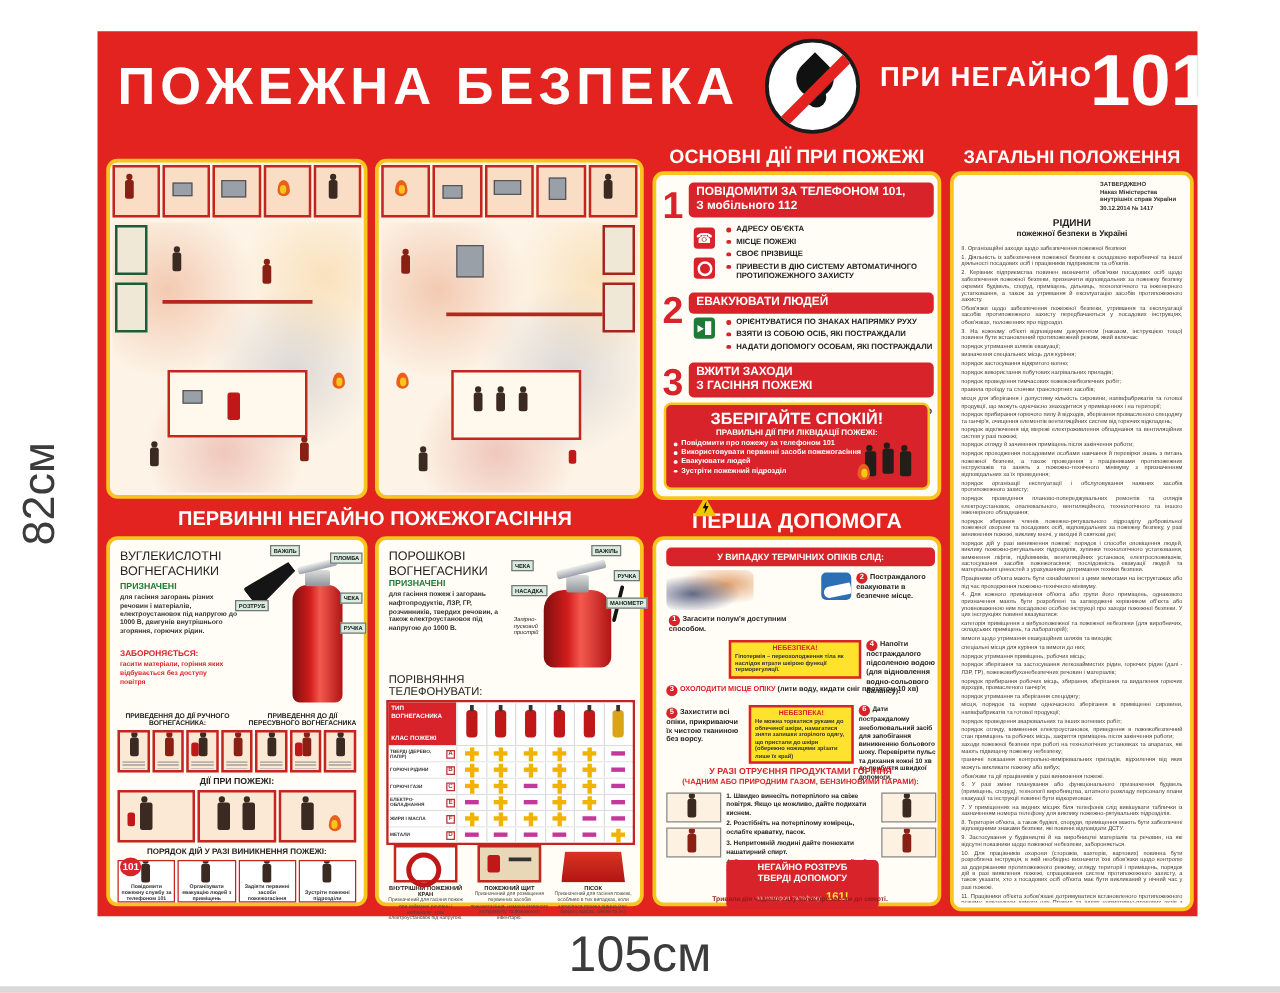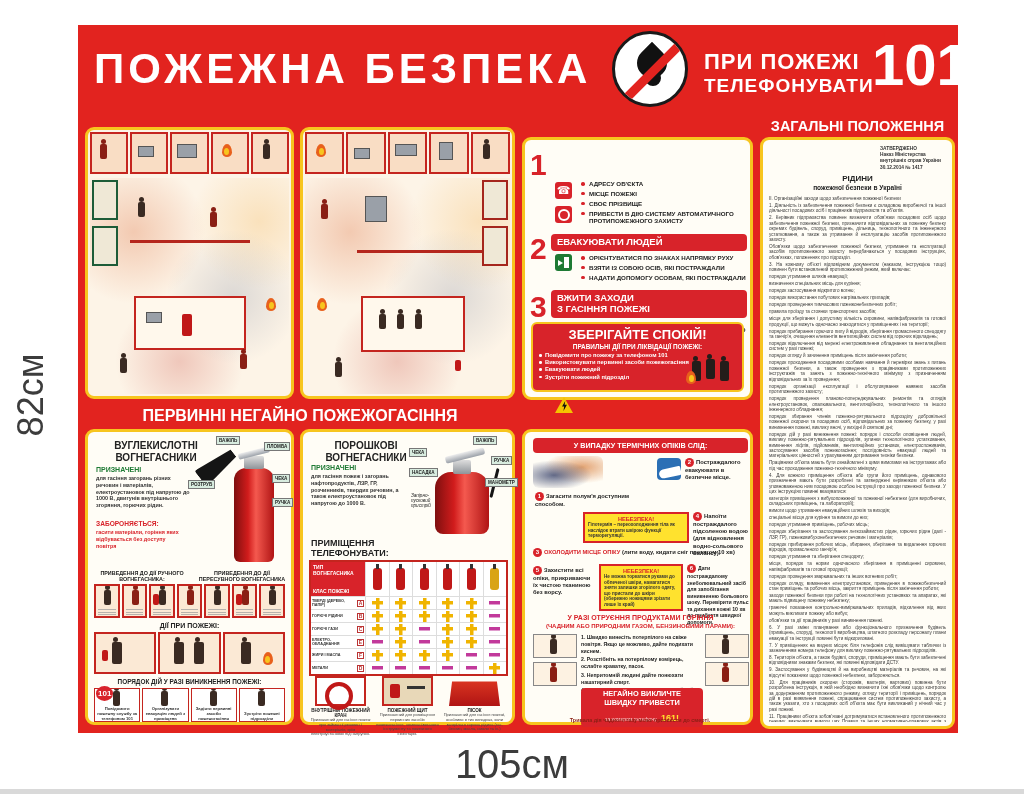--- a/index.html
+++ b/index.html
@@ -98,21 +98,21 @@
   .calm-s{font-size:6.4px;font-weight:bold;text-align:center;margin:1px 0 2px;}
   .calm-b{position:relative;padding-left:6px;font-size:5.8px;font-weight:bold;line-height:1.25;width:150px;}
   .calm-b::before{content:"";position:absolute;left:0;top:2px;width:2.5px;height:2.5px;
     border-radius:50%;background:#fff;}
   .ff{position:absolute;right:4px;bottom:3px;width:52px;height:34px;}
   .ff .person{position:absolute;width:9px;height:20px;background:#241d1a;}
   .ff .person::before{background:#241d1a;}
   .ff .flame{position:absolute;}
 
   
-  .ex-title{position:absolute;font-size:10px;font-weight:bold;color:#222;line-height:1.15;text-align:center;}
+  .ex-title{position:absolute;font-size:10px;font-weight:normal;color:#222;line-height:1.15;}
   .green-lab{position:absolute;font-size:7px;font-weight:bold;color:#1e7a34;}
   .red-lab{position:absolute;font-size:6.6px;font-weight:bold;color:#d8232a;}
   .small-txt{position:absolute;font-size:5.4px;font-weight:bold;color:#333;line-height:1.25;}
   .small-red{position:absolute;font-size:5.4px;font-weight:bold;color:#d8232a;line-height:1.25;}
   .draw{position:absolute;}
   .cyl{position:absolute;background:linear-gradient(90deg,#7e0f0f,#d11c1c 35%,#f4594f 55%,#b01414);
     border-radius:12px 12px 6px 6px;}
   .valve{position:absolute;background:linear-gradient(#ddd,#8f9499);border-radius:2px;}
   .lever{position:absolute;background:linear-gradient(#eee,#9aa0a8);border-radius:2px;transform:rotate(-14deg);}
   .cone{position:absolute;background:#151515;clip-path:polygon(0 0,100% 28%,100% 72%,0 100%);
@@ -218,27 +218,28 @@
 
   <div class="poster">
 
     <div class="title">ПОЖЕЖНА БЕЗПЕКА</div>
     <div class="no-fire">
       <div class="flame-big"></div>
       <div class="flame-big2"></div>
       <div class="slash"></div>
     </div>
     <div class="call">
-      <div class="call-l1">ПРИ ПОЖЕЖІ</div>
-      <div class="call-l2">ТЕЛЕФОНУВАТИ</div>
+      <div class="call-l1">ПРИ НЕГАЙНО</div>
     </div>
     <div class="call-num">101</div>
 
+    <div class="sec-h" style="left:444px;top:92px;width:231px;font-size:15.5px;">ОСНОВНІ ДІЇ ПРИ ПОЖЕЖІ</div>
     <div class="sec-h" style="left:682px;top:93px;width:195px;font-size:14.5px;">ЗАГАЛЬНІ ПОЛОЖЕННЯ</div>
     <div class="sec-h" style="left:7px;top:382px;width:430px;font-size:16px;">ПЕРВИННІ НЕГАЙНО ПОЖЕЖОГАСІННЯ</div>
+    <div class="sec-h" style="left:444px;top:382px;width:231px;font-size:17px;">ПЕРША ДОПОМОГА</div>
 
     <div class="comic" style="left:7px;top:102px;width:209px;height:272px;">
       <div class="comic-strip">
         <div class="pict">
             <div class="person red" style="position:absolute;left:8px;top:10px;"></div>
           </div>
         <div class="pict">
             <div class="greybox" style="position:absolute;left:6px;top:12px;"></div>
           </div>
         <div class="pict">
@@ -297,20 +298,24 @@
         <div class="pict-green" style="right:2px;top:2px;border-color:#a5261d;"></div>
         <div class="pict-green" style="right:2px;top:48px;border-color:#a5261d;"></div>
         <div class="person" style="position:absolute;left:30px;top:184px;"></div>
         <div class="ext-sm" style="position:absolute;left:150px;top:182px;"></div>
         <div class="flame" style="position:absolute;left:12px;top:120px;"></div>
       </div>
     </div>
 
     <div class="panel" style="left:444px;top:112px;width:231px;height:263px;">
       <div class="step-num" style="left:5px;top:8px;">1</div>
+      <div class="step-bar" style="left:26px;top:6px;width:196px;">
+        <div>ПОВІДОМИТИ ЗА ТЕЛЕФОНОМ 101,</div>
+        <div>З мобільного 112</div>
+      </div>
       <div class="icon ic-sq phone-ic" style="left:30px;top:42px;">
           <span>☎</span>
         </div>
       <div class="icon ic-sq alarm-ic" style="left:30px;top:66px;"></div>
       <div class="blts" style="left:56px;top:40px;width:166px;">
           <div class="blt"><span>АДРЕСУ ОБ'ЄКТА</span></div>
           <div class="blt"><span>МІСЦЕ ПОЖЕЖІ</span></div>
           <div class="blt"><span>СВОЄ ПРІЗВИЩЕ</span></div>
           <div class="blt"><span>ПРИВЕСТИ В ДІЮ СИСТЕМУ АВТОМАТИЧНОГО ПРОТИПОЖЕЖНОГО ЗАХИСТУ</span></div>
         </div>
@@ -460,21 +465,21 @@
         <div class="lever" style="left:36px;top:18px;width:40px;height:7px;"></div>
         <div class="hose" style="left:84px;top:34px;height:30px;transform:rotate(14deg);"></div>
         <div class="callout" style="left:64px;top:2px;">ВАЖІЛЬ</div>
         <div class="callout" style="left:0px;top:14px;">ЧЕКА</div>
         <div class="callout" style="left:0px;top:34px;">НАСАДКА</div>
         <div class="callout" style="left:82px;top:22px;">РУЧКА</div>
         <div class="callout" style="left:76px;top:44px;">МАНОМЕТР</div>
         <div class="callout note" style="left:0px;top:58px;width:26px;">Запірно-пусковий пристрій</div>
       </div>
 
-      <div class="ex-title" style="left:8px;top:106px;font-size:9px;">ПРИМІЩЕННЯ</div>
+      <div class="ex-title" style="left:8px;top:106px;font-size:9px;">ПОРІВНЯННЯ</div>
       <div class="ex-title" style="left:8px;top:116px;font-size:9px;">ТЕЛЕФОНУВАТИ:</div>
 
       <div class="cmp" style="left:6px;top:128px;width:199px;">
         <div class="cmp-headrow">
           <div class="cmp-typ">
             <span>ТИП ВОГНЕГАСНИКА</span>
             <span>КЛАС ПОЖЕЖІ</span>
           </div>
           <div class="cmp-icons">
             <div class="cmp-ic">
@@ -639,22 +644,22 @@
           <div class="person red" style="left:16px;top:4px;"></div>
         </div>
       <div class="pz-steps" style="left:56px;top:202px;width:122px;">
           <p>1. Швидко винесіть потерпілого на свіже повітря. Якщо це можливо, дайте подихати киснем.</p>
           <p>2. Розстібніть на потерпілому комірець, ослабте краватку, пасок.</p>
           <p>3. Непритомній людині дайте понюхати нашатирний спирт.</p>
           <p>4. Якщо у потерпілого гарячка, то укрийте його тепліше.</p>
         </div>
 
       <div class="amb" style="left:56px;top:256px;width:122px;">
-        <div class="amb-l">НЕГАЙНО ВИКЛИЧТЕ</div>
-        <div class="amb-l">ШВИДКУ ПРИВЕСТИ</div>
+        <div class="amb-l">НЕГАЙНО РОЗТРУБ</div>
+        <div class="amb-l">ТВЕРДІ ДОПОМОГУ</div>
         <div><span class="amb-s">за номером телефону</span>
              <span class="amb-n">161!</span></div>
       </div>
       <div class="fa-note" style="left:40px;top:285px;width:150px;">Тривала дія чадного газу може призвести до смерті.</div>
     </div>
 
     <div class="panel law" style="left:682px;top:112px;width:195px;height:592px;">
       <div class="approved">
           <div>ЗАТВЕРДЖЕНО</div>
           <div>Наказ Міністерства</div>

